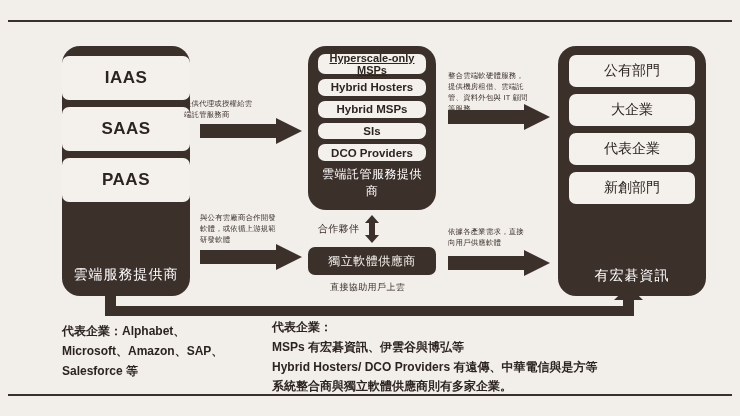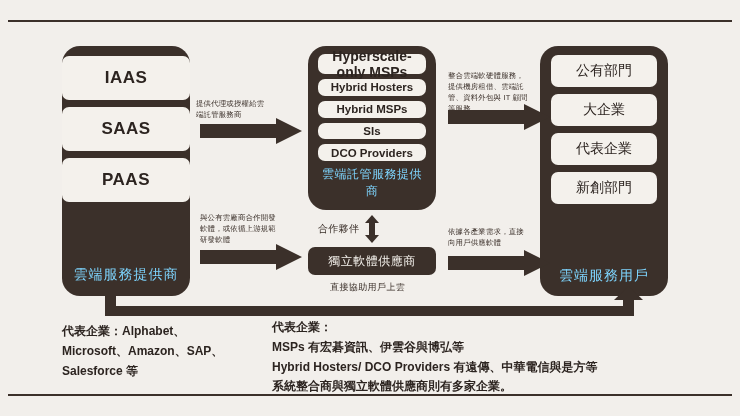--- a/index.html
+++ b/index.html
@@ -31,40 +31,40 @@
   .pillar .chip{
     background:#f4f1ec;
     color:#2c2420;
     border-radius:7px;
     text-align:center;
     font-weight:bold;
     display:flex;align-items:center;justify-content:center;
     margin-bottom:7px;
   }
   .pillar .pillar-title{
-    color:#7dd3fc;
+    color:#ffffff;
     text-align:center;
     font-size:14px;
     letter-spacing:1px;
     margin-top:auto;
     padding-bottom:2px;
   }
 
   
   #pillar-provider{left:62px;top:46px;width:128px;height:250px;}
   #pillar-provider .chip{height:44px;font-size:17px;letter-spacing:.5px;}
 
   
   #pillar-hosting{left:308px;top:46px;width:128px;height:164px;padding:8px 10px;}
   #pillar-hosting .chip{height:20px;font-size:11.5px;margin-bottom:5px;}
-  #pillar-hosting .chip.small{font-size:14px;}
+  #pillar-hosting .chip.small{font-size:11px;text-decoration:underline;}
   #pillar-hosting .pillar-title{font-size:12px;letter-spacing:.5px;}
 
   
-  #pillar-user{left:540px;top:46px;width:128px;height:250px;padding:9px 11px;}
+  #pillar-user{left:558px;top:46px;width:148px;height:250px;padding:9px 11px;}
   #pillar-user .chip{height:32px;font-size:14px;margin-bottom:7px;font-weight:normal;}
   #pillar-user .pillar-title{font-size:14px;}
 
   
   #isv-box{
     position:absolute;left:308px;top:247px;width:128px;height:28px;
     background:#3b302a;border-radius:7px;
     display:flex;align-items:center;justify-content:center;
     color:#f4f1ec;font-size:12px;letter-spacing:.5px;
   }
@@ -75,21 +75,21 @@
   .arrow-label{
     position:absolute;
     font-size:7.4px;
     line-height:1.5;
     color:#3b302a;
     letter-spacing:.2px;
     white-space:pre-line;
   }
 
   #arrow-a{left:200px;top:118px;}
-  #lbl-a{left:196px;top:98px;width:100px;}
+  #lbl-a{left:184px;top:98px;width:100px;}
   #arrow-b{left:200px;top:244px;}
   #lbl-b{left:200px;top:212px;width:104px;}
   #arrow-c{left:448px;top:104px;}
   #lbl-c{left:448px;top:70px;width:96px;}
   #arrow-d{left:448px;top:250px;}
   #lbl-d{left:448px;top:226px;width:104px;}
 
   
   #partner-arrow{position:absolute;left:364px;top:215px;}
   #partner-label{
@@ -138,21 +138,21 @@
     <div class="chip">SIs</div>
     <div class="chip">DCO Providers</div>
     <div class="pillar-title">雲端託管服務提供商</div>
   </div>
 
   <div class="pillar" id="pillar-user">
     <div class="chip">公有部門</div>
     <div class="chip">大企業</div>
     <div class="chip">代表企業</div>
     <div class="chip">新創部門</div>
-    <div class="pillar-title">雲端服務用戶</div>
+    <div class="pillar-title">有宏碁資訊</div>
   </div>
 
   <div id="isv-box">獨立軟體供應商</div>
 
   <div id="partner-arrow">
     <svg width="16" height="28" viewBox="0 0 16 28">
       <polygon points="8,0 15,8 11,8 11,20 15,20 8,28 1,20 5,20 5,8 1,8" fill="#3b302a"></polygon>
     </svg>
   </div>
   <div id="partner-label">合作夥伴</div>

